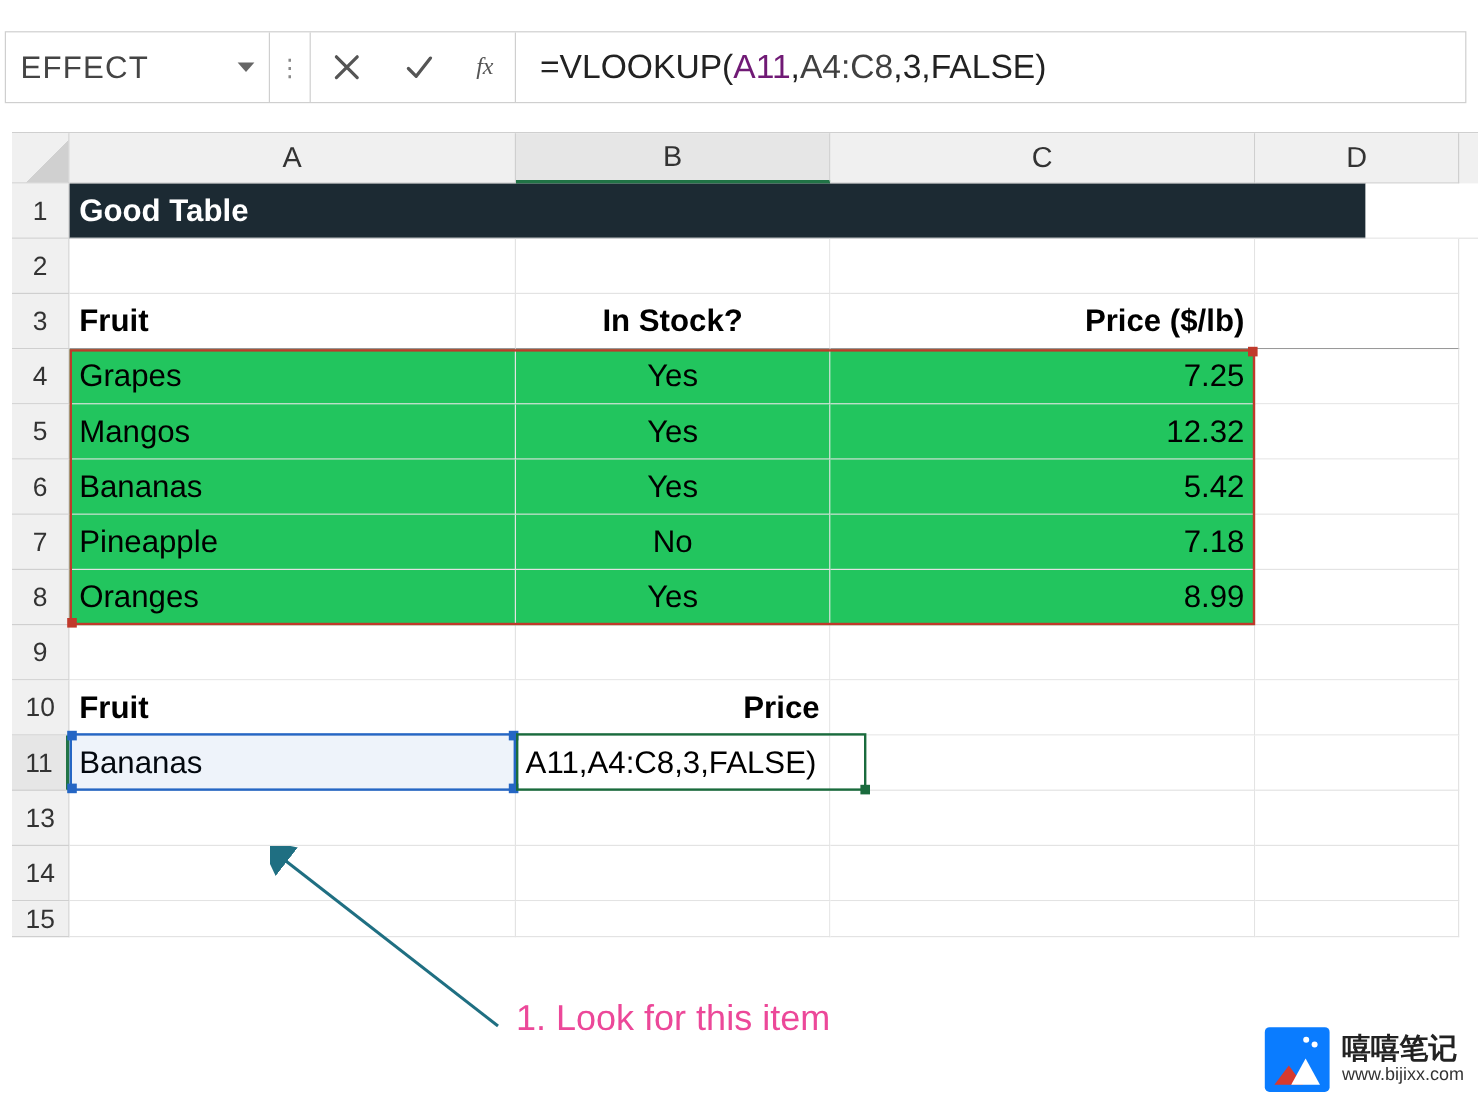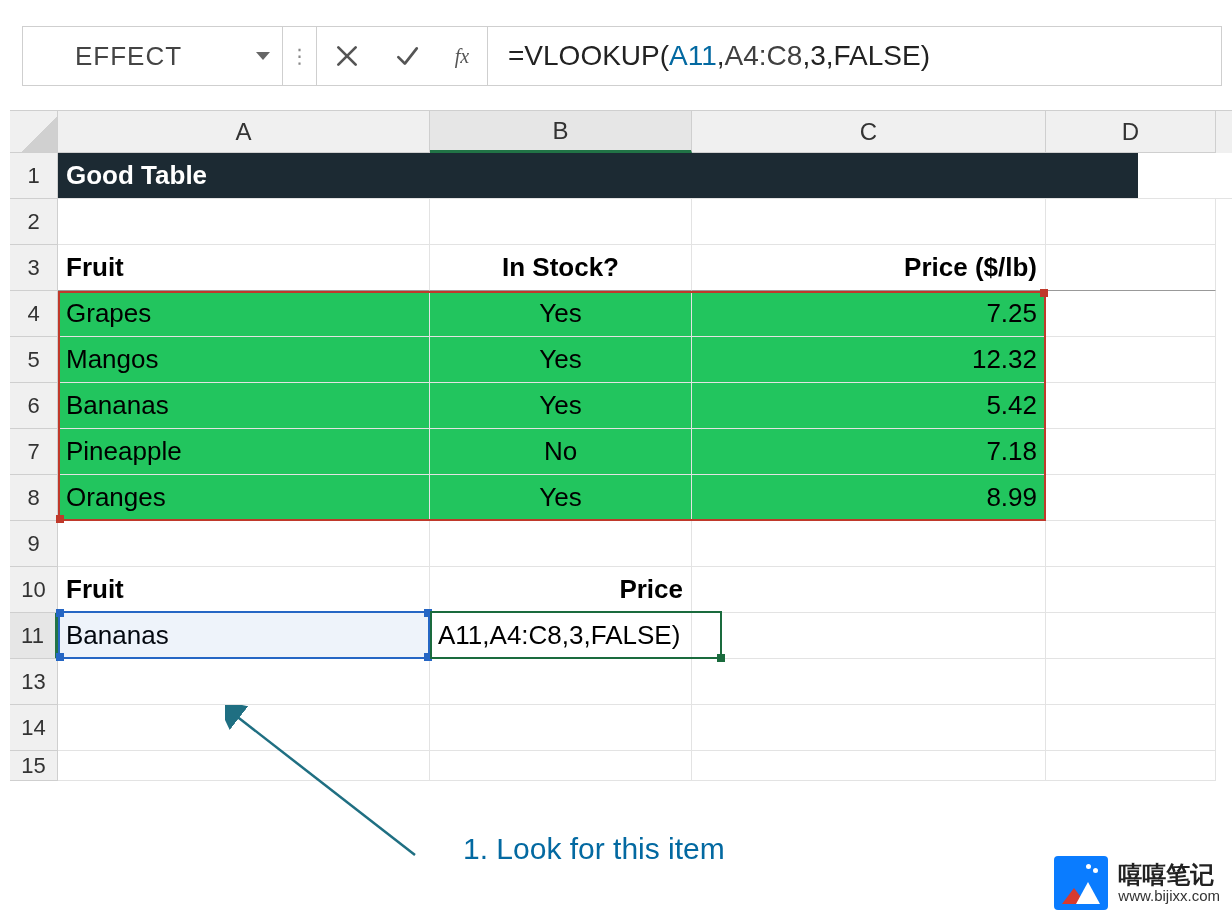--- a/index.html
+++ b/index.html
@@ -8,27 +8,26 @@
     background: #fff;
     width: 1232px;
     height: 920px;
     position: relative;
     overflow: hidden;
   }
 
   
   .formula-bar {
     position: absolute;
-    top: 26px; left: 22px; right: 10px;
+    top: 26px; left: 4px; right: 10px;
     height: 60px;
     display: flex;
     align-items: center;
     background: #fff;
     border: 1px solid #cfcfcf;
-    padding-left: 40px;
   }
   .name-box {
     width: 220px; height: 100%;
     border-right: 1px solid #cfcfcf;
     display: flex; align-items: center; justify-content: space-between;
     padding: 0 12px;
     font-size: 26px;
     color: #444;
     letter-spacing: 1px;
   }
@@ -57,21 +56,21 @@
   }
   .formula-input {
     flex: 1; height: 100%;
     padding-left: 20px;
     font-size: 28px;
     display: flex; align-items: center;
     border-left: 1px solid #cfcfcf;
     white-space: nowrap;
   }
   .formula-input .fn  { color: #222; }
-  .formula-input .arg1{ color: #0369a1; }
+  .formula-input .arg1{ color: #701a75; }
   .formula-input .arg2{ color: #404040; }
   .formula-input .arg3,
   .formula-input .arg4{ color: #222; }
   .formula-input .par { color: #222; }
 
   
   .grid {
     position: absolute;
     top: 110px; left: 10px;
     border-top: 1px solid #cfcfcf;
@@ -175,24 +174,23 @@
     pointer-events:none;
   }
   .sel-green .h { position:absolute; width:8px; height:8px; background:#1a6b3d; }
 
   
   .anno-line {
     position:absolute; pointer-events:none;
   }
   .anno-text {
     position: absolute;
-    color: #0369a1;
+    color: #ec4899;
     font-size: 30px;
     font-family: "Segoe UI", Arial, sans-serif;
-    margin-left: 33px;
   }
 
   
   .wm {
     position:absolute; right:12px; bottom:10px;
     display:flex; align-items:center; gap:10px;
   }
   .wm-logo {
     width:54px; height:54px; background:#0a7cff; border-radius:4px;
     position:relative;

